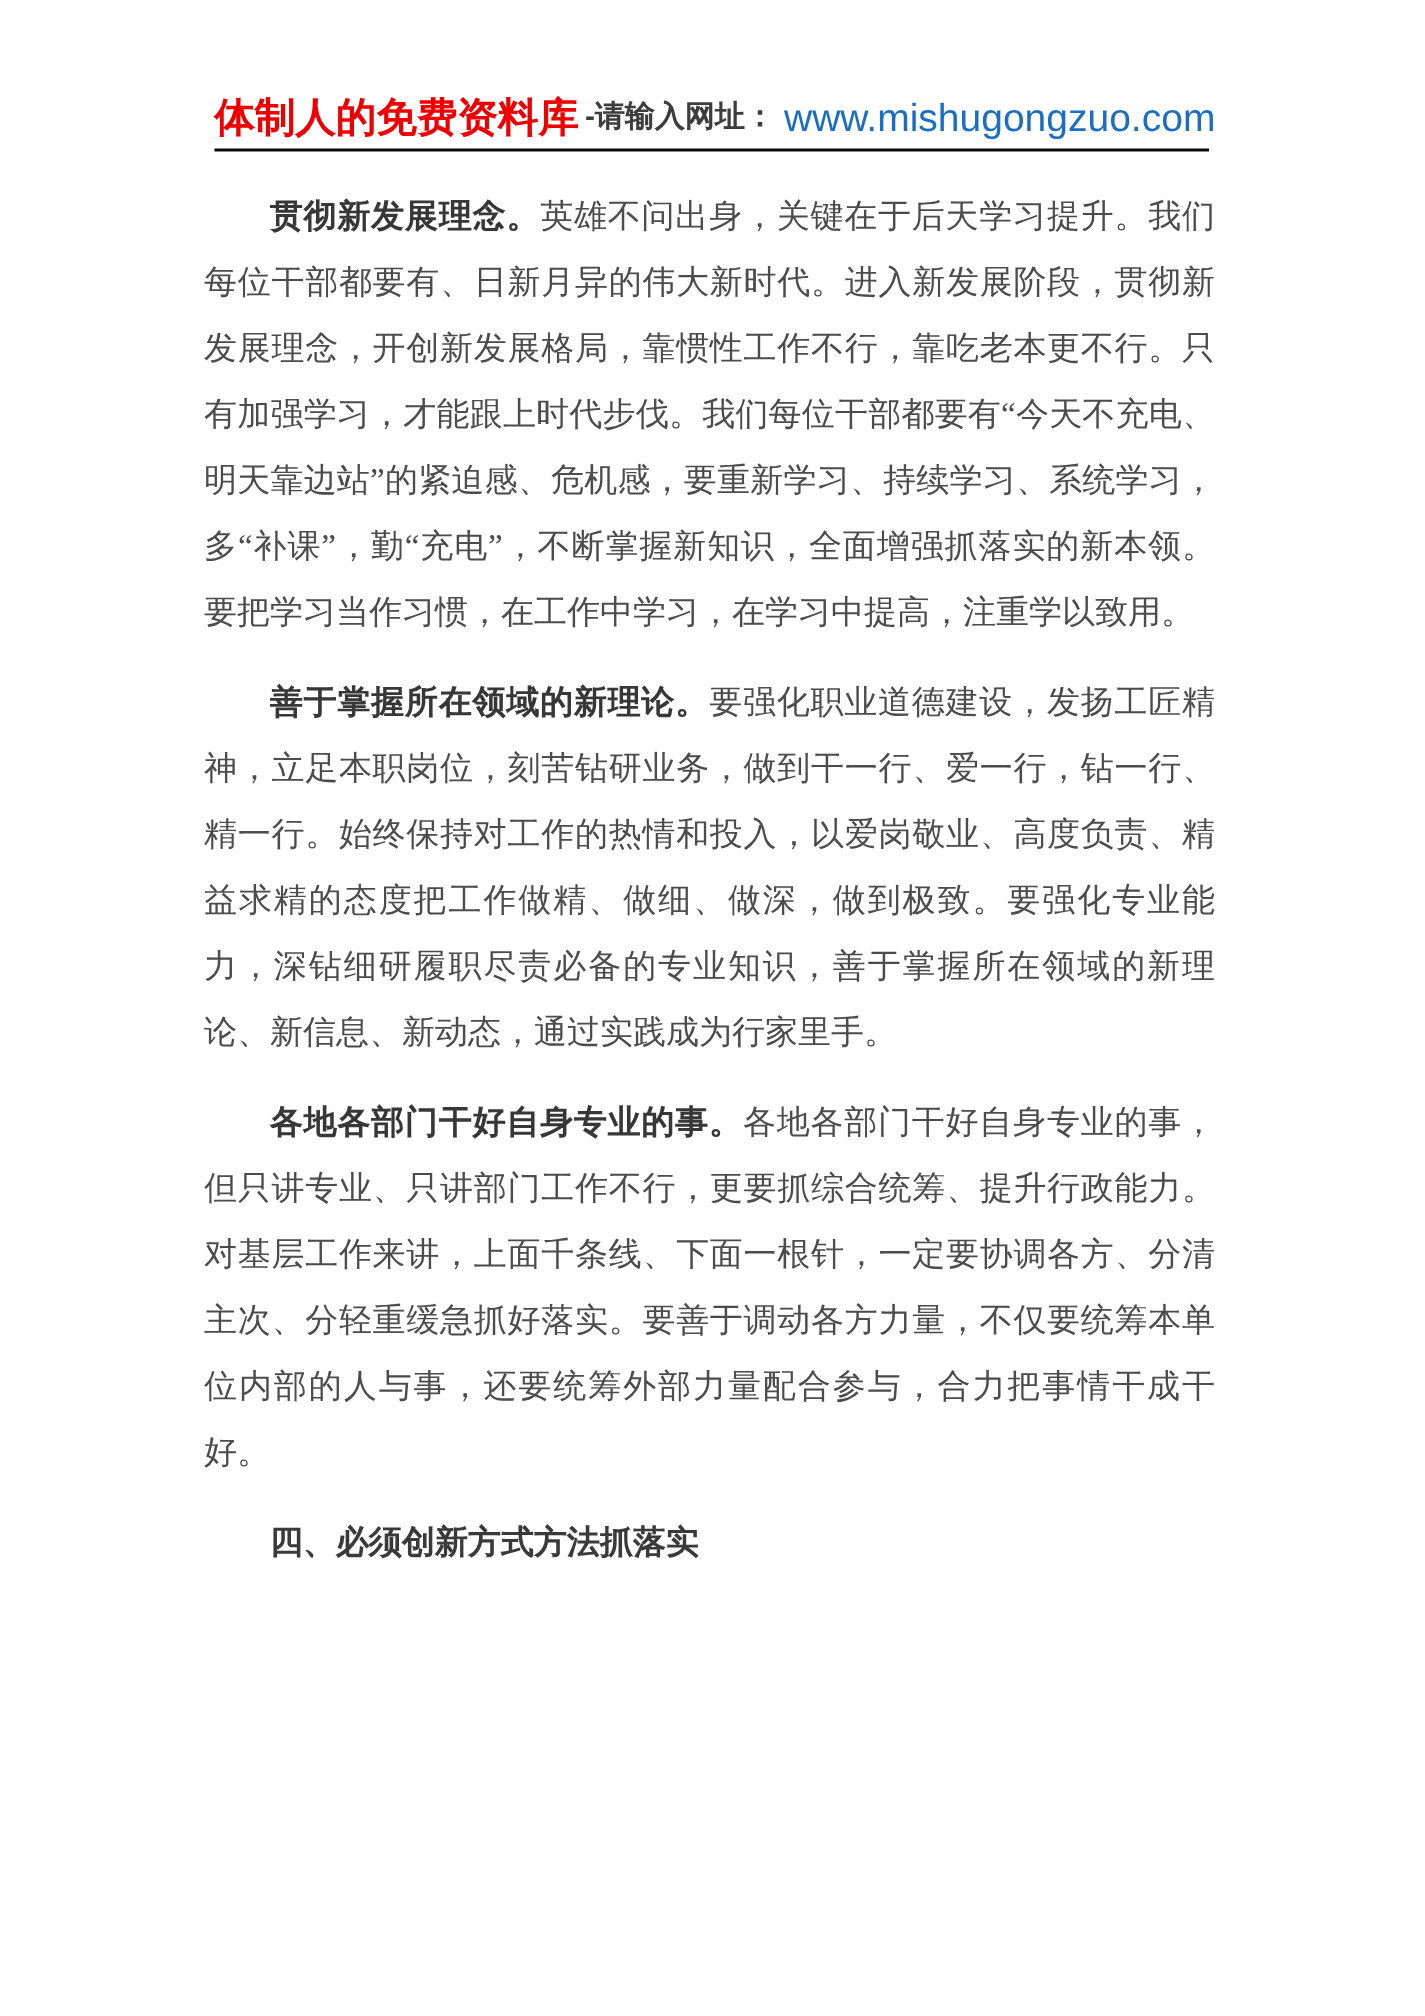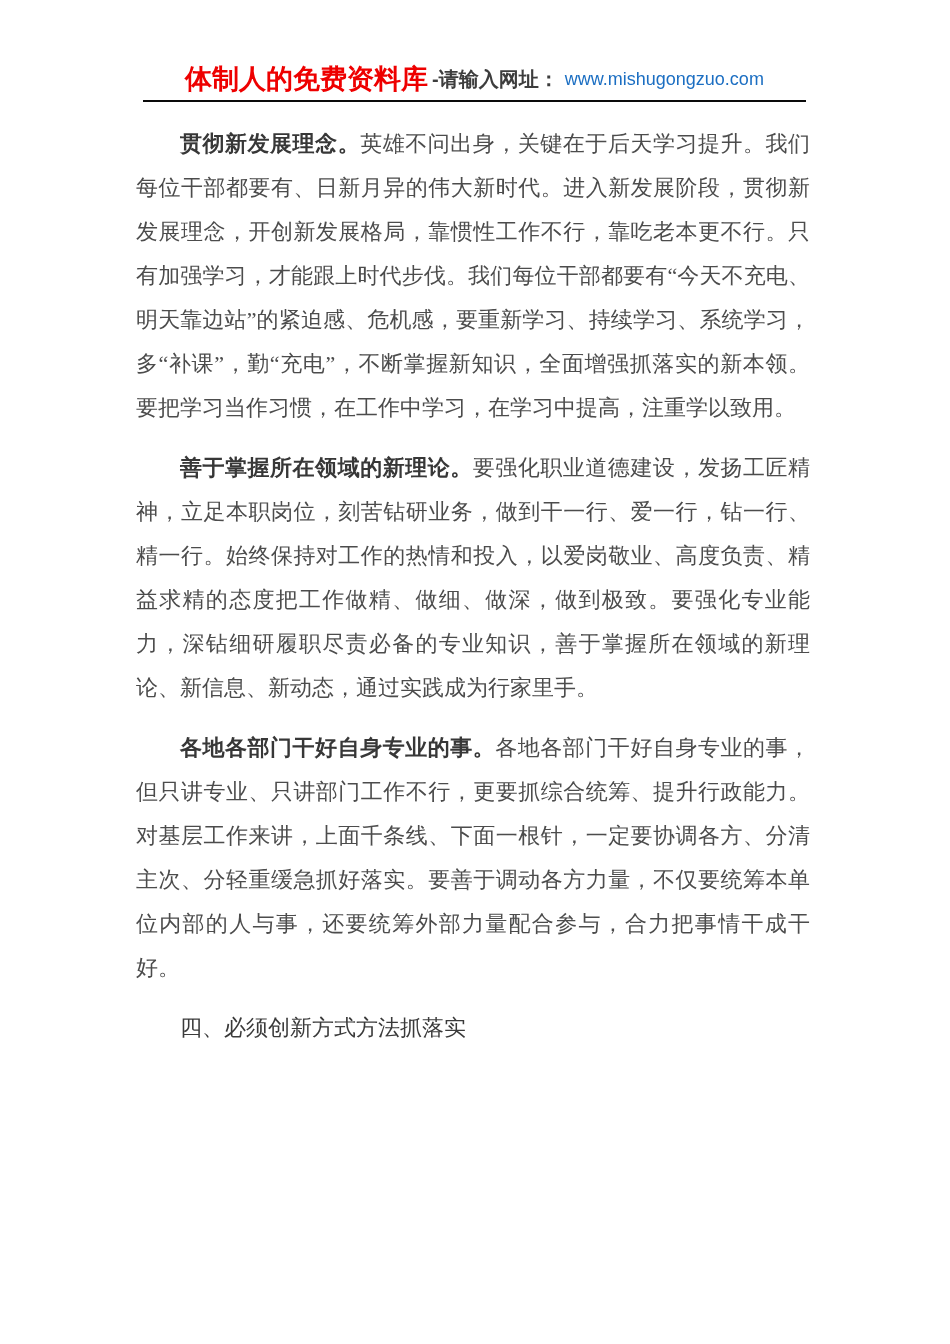--- a/index.html
+++ b/index.html
@@ -36,21 +36,21 @@
   }
   .url-label {
     color: #3d3d3d;
     font-weight: bold;
     font-size: 20px;
     vertical-align: middle;
     margin-left: 4px;
   }
   .url {
     color: #1b6ec2;
-    font-size: 18px;
+    font-size: 26px;
     text-decoration: none;
     vertical-align: middle;
     margin-left: 6px;
   }
   .content {
     position: absolute;
     top: 122px;
     left: 136px;
     width: 674px;
     color: #4c4c4c;
@@ -63,21 +63,21 @@
     margin-bottom: 16px;
   }
   .lead {
     font-weight: bold;
     color: #373737;
     font-family: "Liberation Sans", "DejaVu Sans", sans-serif;
   }
   .heading {
     text-indent: 2em;
     margin-bottom: 16px;
-    font-weight: normal;
+    font-weight: bold;
     color: #3a3a3a;
     font-family: "Liberation Sans", "DejaVu Sans", sans-serif;
   }
 </style>
 </head>
 <body>
 
 <div class="page">
 
   <div class="site-header">

